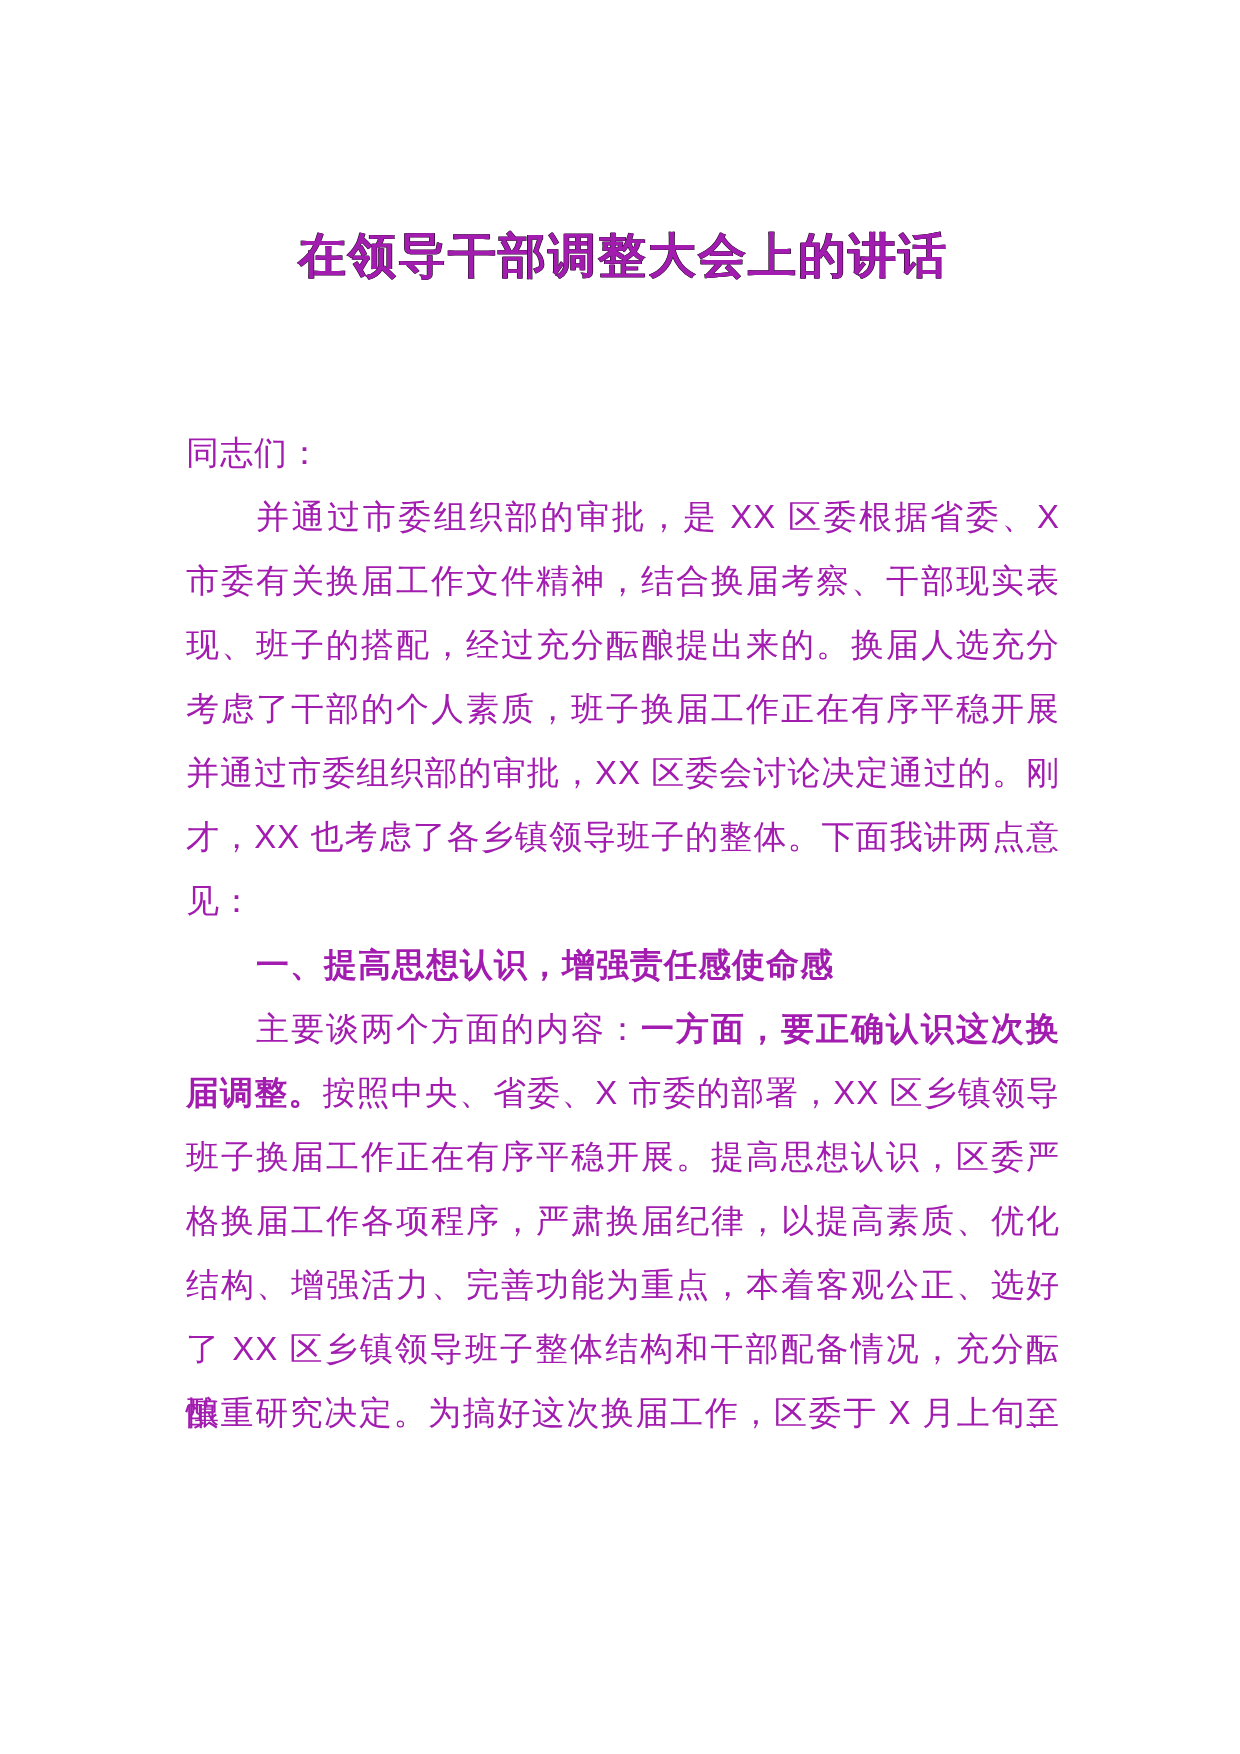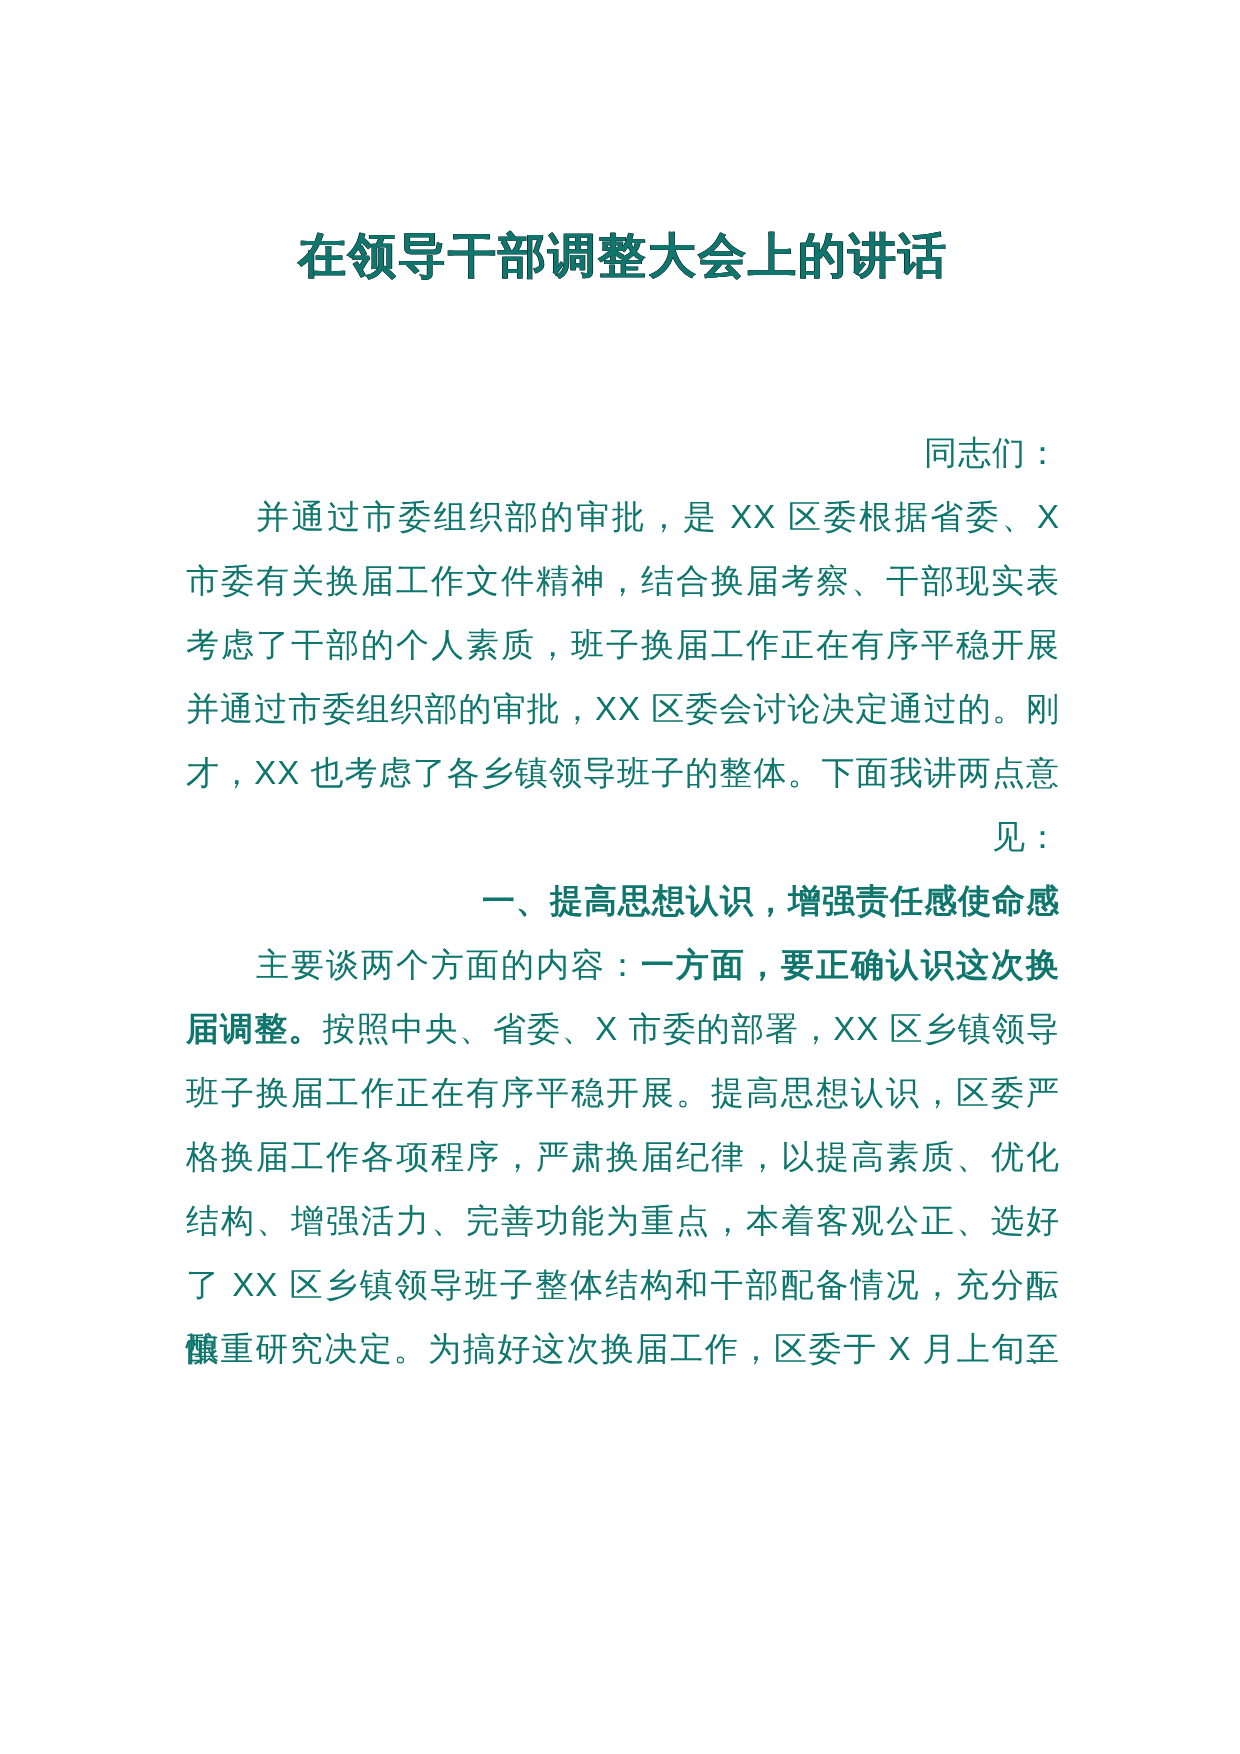--- a/index.html
+++ b/index.html
@@ -6,21 +6,21 @@
     margin: 0;
     padding: 0;
     background: #ffffff;
   }
   .page {
     position: relative;
     width: 1240px;
     height: 1754px;
     box-sizing: border-box;
     background: #ffffff;
-    color: #0f766e;
+    color: #a21caf;
     padding: 226px 180px 0 186px;
     overflow: hidden;
     font-family: "Liberation Sans", "DejaVu Sans", sans-serif;
   }
   .doc-title {
     margin: 0 0 135px 0;
     font-size: 48px;
     line-height: 60px;
     font-weight: bold;
     letter-spacing: 2px;
@@ -31,21 +31,21 @@
   }
   .doc-body {
     width: 874px;
   }
   .doc-line {
     font-size: 33px;
     height: 64px;
     line-height: 64px;
     letter-spacing: 1px;
     white-space: nowrap;
-    text-align: right;
+    text-align: left;
   }
   .doc-line.fill {
     white-space: normal;
     text-align: justify;
     text-align-last: justify;
     text-justify: inter-character;
   }
   .doc-line.indent {
     text-indent: 70px;
   }
@@ -56,20 +56,21 @@
 </style>
 </head>
 <body>
 
 <div class="page">
   <h1 class="doc-title">在领导干部调整大会上的讲话</h1>
   <div class="doc-body">
       <div class="doc-line"><span class="seg">同志们：</span></div>
       <div class="doc-line fill indent"><span class="seg">并通过市委组织部的审批，是 XX 区委根据省委、X</span></div>
       <div class="doc-line fill"><span class="seg">市委有关换届工作文件精神，结合换届考察、干部现实表</span></div>
+      <div class="doc-line fill"><span class="seg">现、班子的搭配，经过充分酝酿提出来的。换届人选充分</span></div>
       <div class="doc-line fill"><span class="seg">考虑了干部的个人素质，班子换届工作正在有序平稳开展</span></div>
       <div class="doc-line fill"><span class="seg">并通过市委组织部的审批，XX 区委会讨论决定通过的。刚</span></div>
       <div class="doc-line fill"><span class="seg">才，XX 也考虑了各乡镇领导班子的整体。下面我讲两点意</span></div>
       <div class="doc-line"><span class="seg">见：</span></div>
       <div class="doc-line indent heading"><span class="seg bold">一、提高思想认识，增强责任感使命感</span></div>
       <div class="doc-line fill indent"><span class="seg">主要谈两个方面的内容：</span><span class="seg bold">一方面，要正确认识这次换</span></div>
       <div class="doc-line fill"><span class="seg bold">届调整。</span><span class="seg">按照中央、省委、X 市委的部署，XX 区乡镇领导</span></div>
       <div class="doc-line fill"><span class="seg">班子换届工作正在有序平稳开展。提高思想认识，区委严</span></div>
       <div class="doc-line fill"><span class="seg">格换届工作各项程序，严肃换届纪律，以提高素质、优化</span></div>
       <div class="doc-line fill"><span class="seg">结构、增强活力、完善功能为重点，本着客观公正、选好</span></div>

